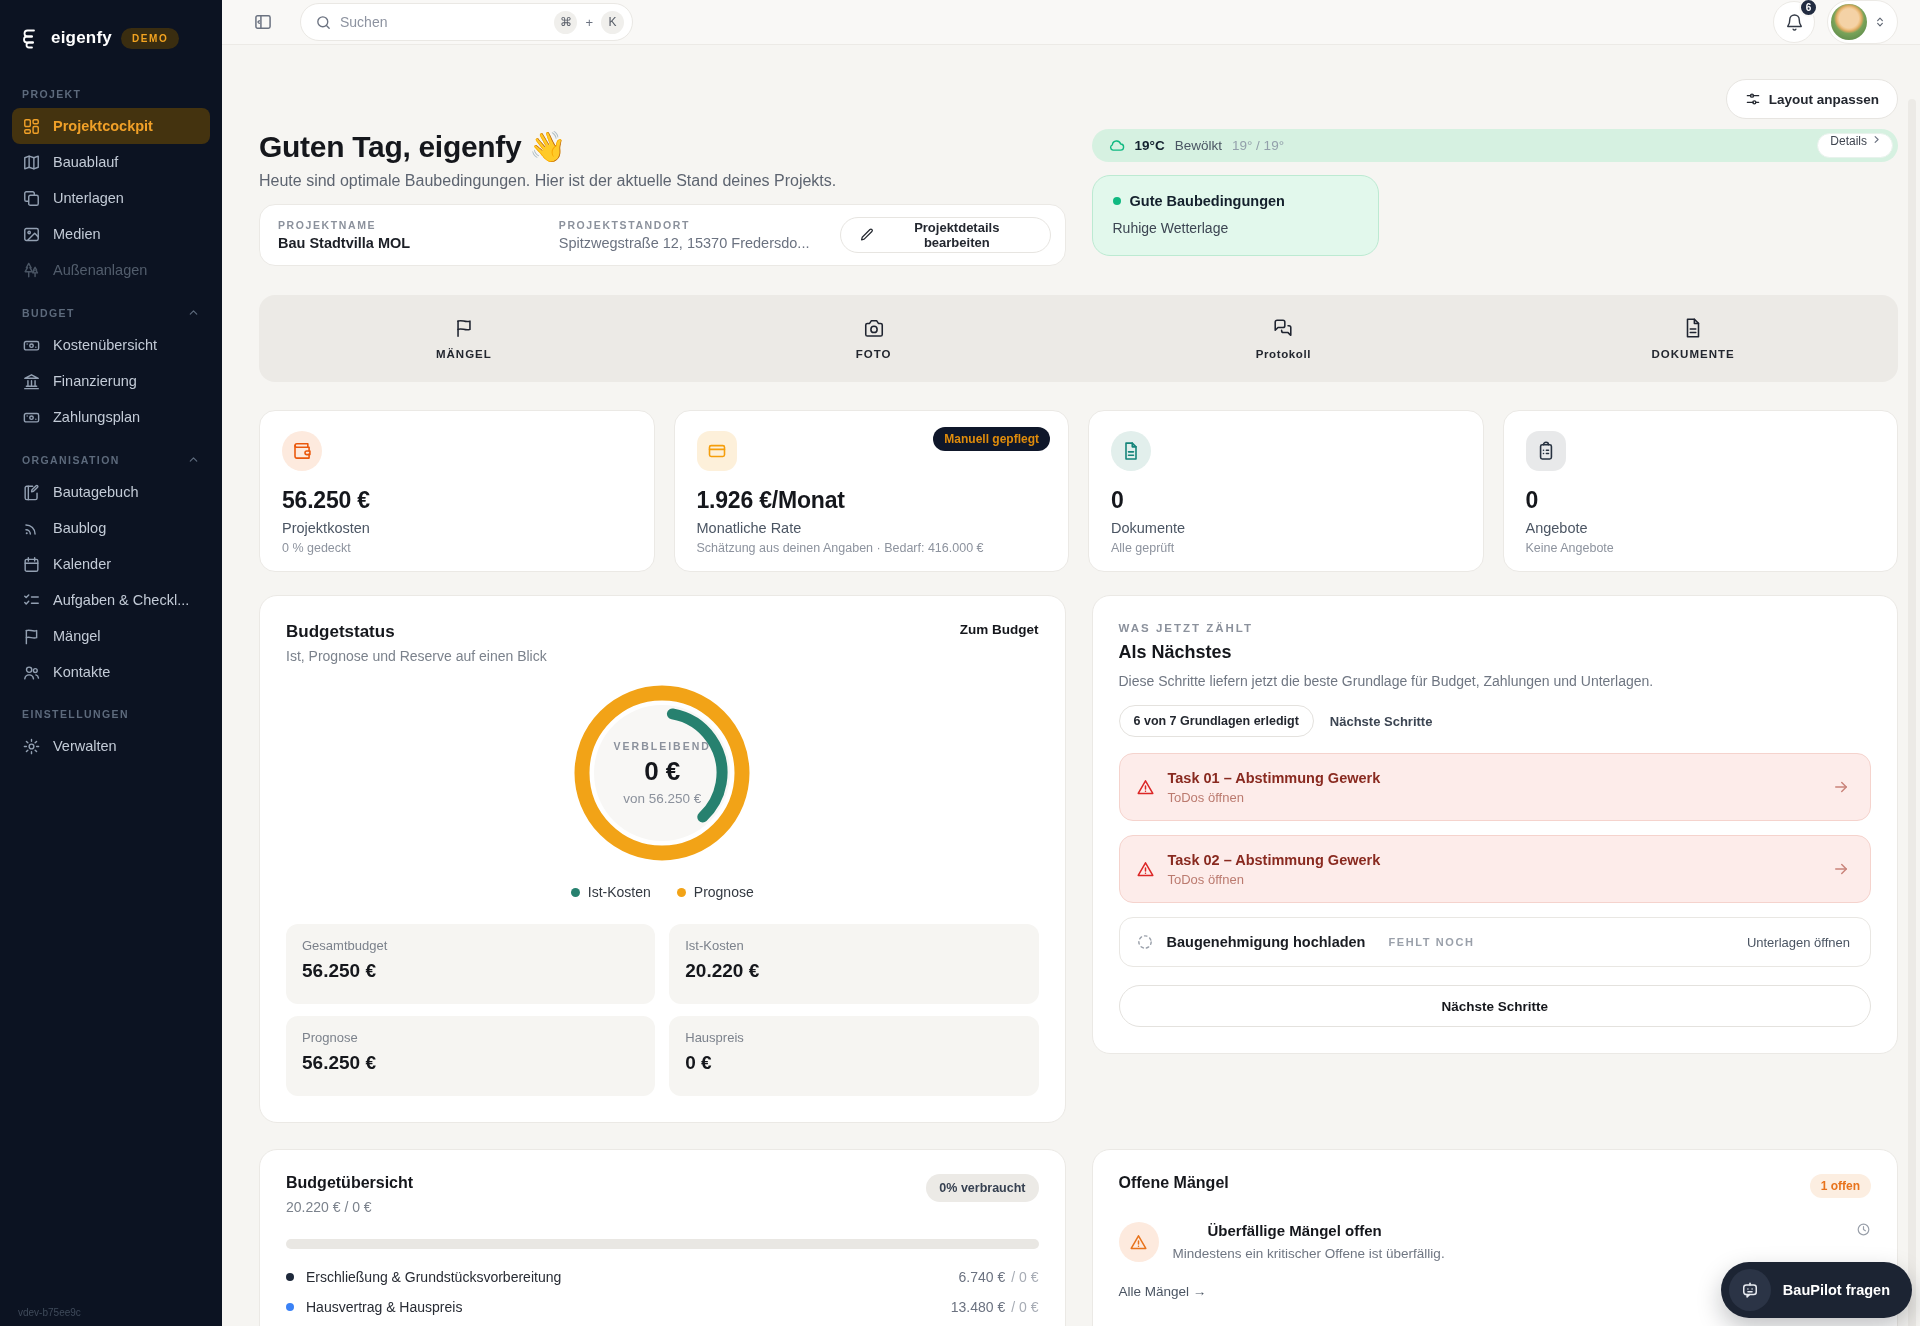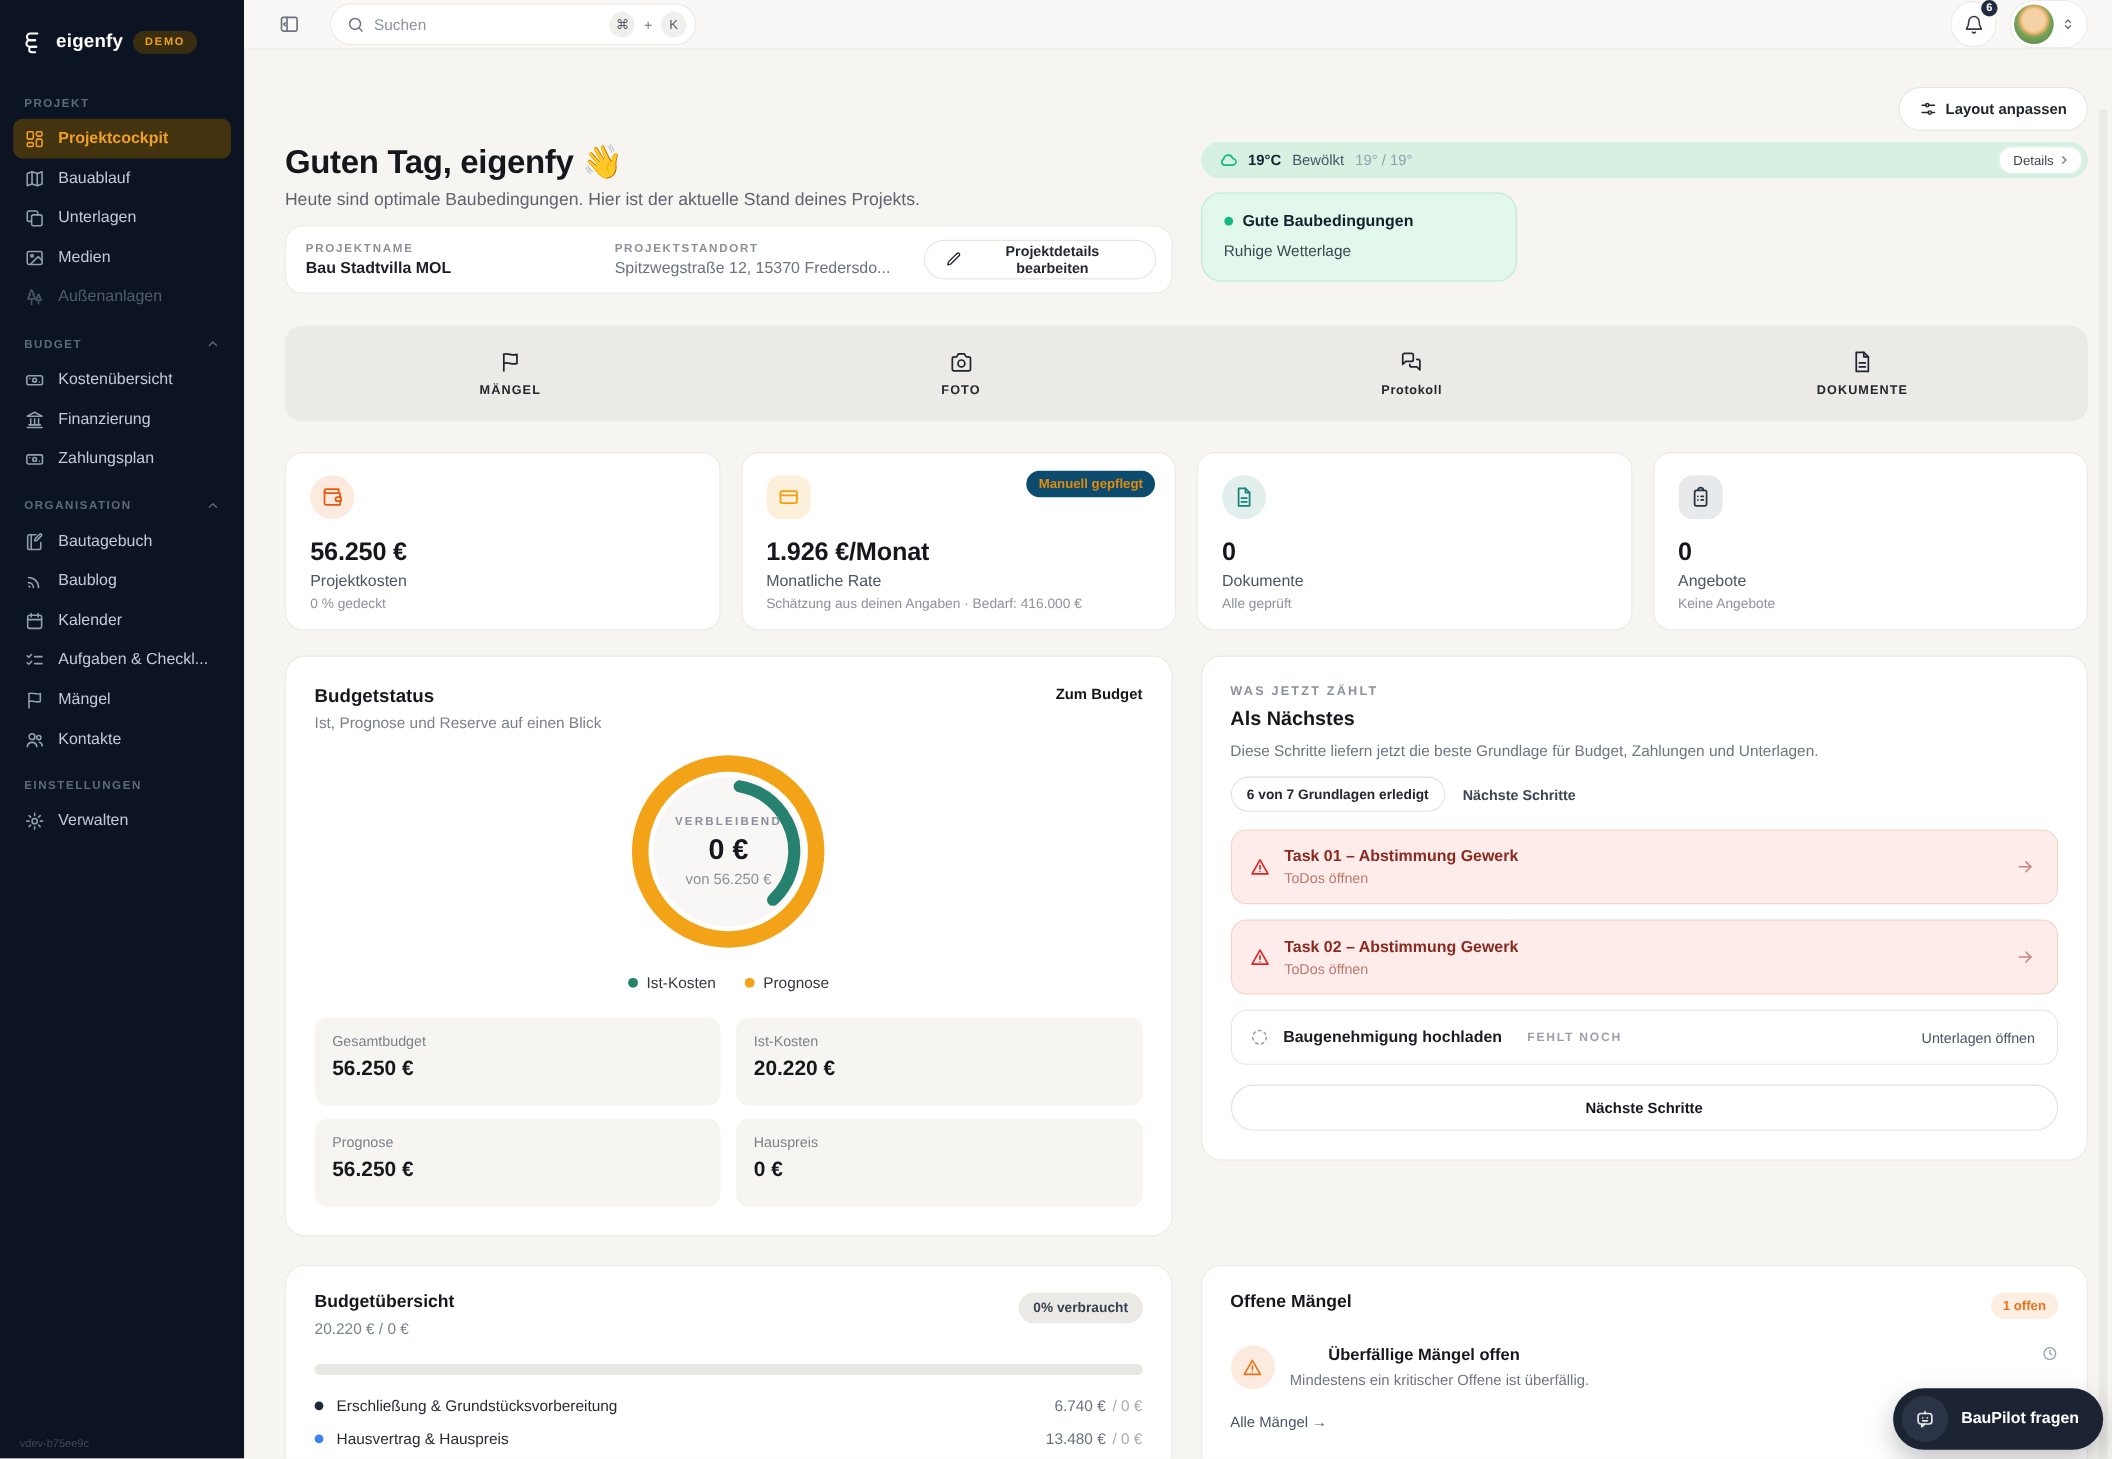--- a/index.html
+++ b/index.html
@@ -57,21 +57,21 @@
   .head-row { margin-top:10px; }
   .greeting-title { font-size:30px; font-weight:700; color:#15171c; letter-spacing:-.3px; }
   .greeting-sub { margin-top:8px; font-size:16px; color:#5d6470; }
 
   .weather-banner { height:33px; background:#d6f1e1; border-radius:999px; display:flex; align-items:center; gap:10px; padding:0 5px 0 16px; }
   .weather-banner .ico-cloud { color:#10b981; display:flex; }
   .weather-banner .ico-cloud svg { width:17px; height:17px; }
   .weather-temp { font-size:13.5px; font-weight:700; color:#13202e; }
   .weather-cond { font-size:13.5px; color:#4a5563; }
   .weather-range { font-size:13.5px; color:#93a0ab; }
-  .weather-details { margin-left:auto; display:flex; align-items:center; gap:4px; background:#fff; border-radius:999px; height:25px; padding:0 10px 0 12px; font-size:12px; color:#3f4550; cursor:pointer; border:1px solid #e8f2ec; }
+  .weather-details { margin-left:auto; display:flex; gap:4px; background:#fff; border-radius:999px; height:25px; padding:0 10px 0 12px; font-size:12px; color:#3f4550; cursor:pointer; border:1px solid #e8f2ec; }
   .weather-details svg { width:11px; height:11px; color:#6b7280; }
   .weather-pop { margin-top:13px; width:287px; background:#e2f8ec; border:1px solid #bcead2; border-radius:18px; padding:17px 20px 19px 20px; }
   .weather-pop-title { display:flex; align-items:center; gap:9px; font-size:14.5px; font-weight:700; color:#14202c; }
   .dot { width:8px; height:8px; border-radius:50%; display:inline-block; }
   .dot-green { background:#10b981; }
   .weather-pop-sub { margin-top:11px; font-size:14px; color:#3c4552; }
 
   .project-bar { margin-top:14px; background:#fff; border:1px solid #ebe9e5; border-radius:16px; height:62px; display:flex; align-items:center; padding:0 14px 0 18px; }
   .proj-field { width:290px; }
   .proj-label { font-size:10.5px; font-weight:700; letter-spacing:1.6px; color:#8b919c; }
@@ -90,21 +90,21 @@
   .stat-ico { width:40px; height:40px; border-radius:13px; display:flex; align-items:center; justify-content:center; }
   .stat-ico svg { width:20px; height:20px; }
   .stat-ico.round { border-radius:50%; }
   .ico-orangered { background:#fdeade; color:#ea580c; }
   .ico-amber { background:#fdf0da; color:#f59e0b; }
   .ico-teal { background:#e2efec; color:#15857a; }
   .ico-slate { background:#e8e9ea; color:#273240; }
   .stat-value { margin-top:16px; font-size:23px; font-weight:700; color:#15171c; letter-spacing:-.2px; }
   .stat-label { margin-top:6px; font-size:14.5px; color:#4b5563; }
   .stat-sub { margin-top:5px; font-size:12.5px; color:#8d939e; }
-  .stat-badge { position:absolute; top:16px; right:18px; background:#0c4a6e; color:#e08c0b; font-size:12px; font-weight:600; padding:5px 11px; border-radius:999px; }
+  .stat-badge { position:absolute; top:16px; right:18px; background:#0f172a; color:#e08c0b; font-size:12px; font-weight:600; padding:5px 11px; border-radius:999px; }
 
   .mainrow { margin-top:23px; align-items:start; }
   .card { background:#fff; border:1px solid #ebe9e5; border-radius:18px; padding:26px; }
   .card-head { display:flex; align-items:flex-start; }
   .card-title { font-size:17px; font-weight:700; color:#15171c; }
   .card-sub { margin-top:6px; font-size:14px; color:#7b828c; }
   .card-link { margin-left:auto; font-size:13.5px; font-weight:700; color:#15171c; cursor:pointer; }
 
   .donut-wrap { margin-top:14px; display:flex; flex-direction:column; align-items:center; }
   .donut { position:relative; width:190px; height:190px; }

